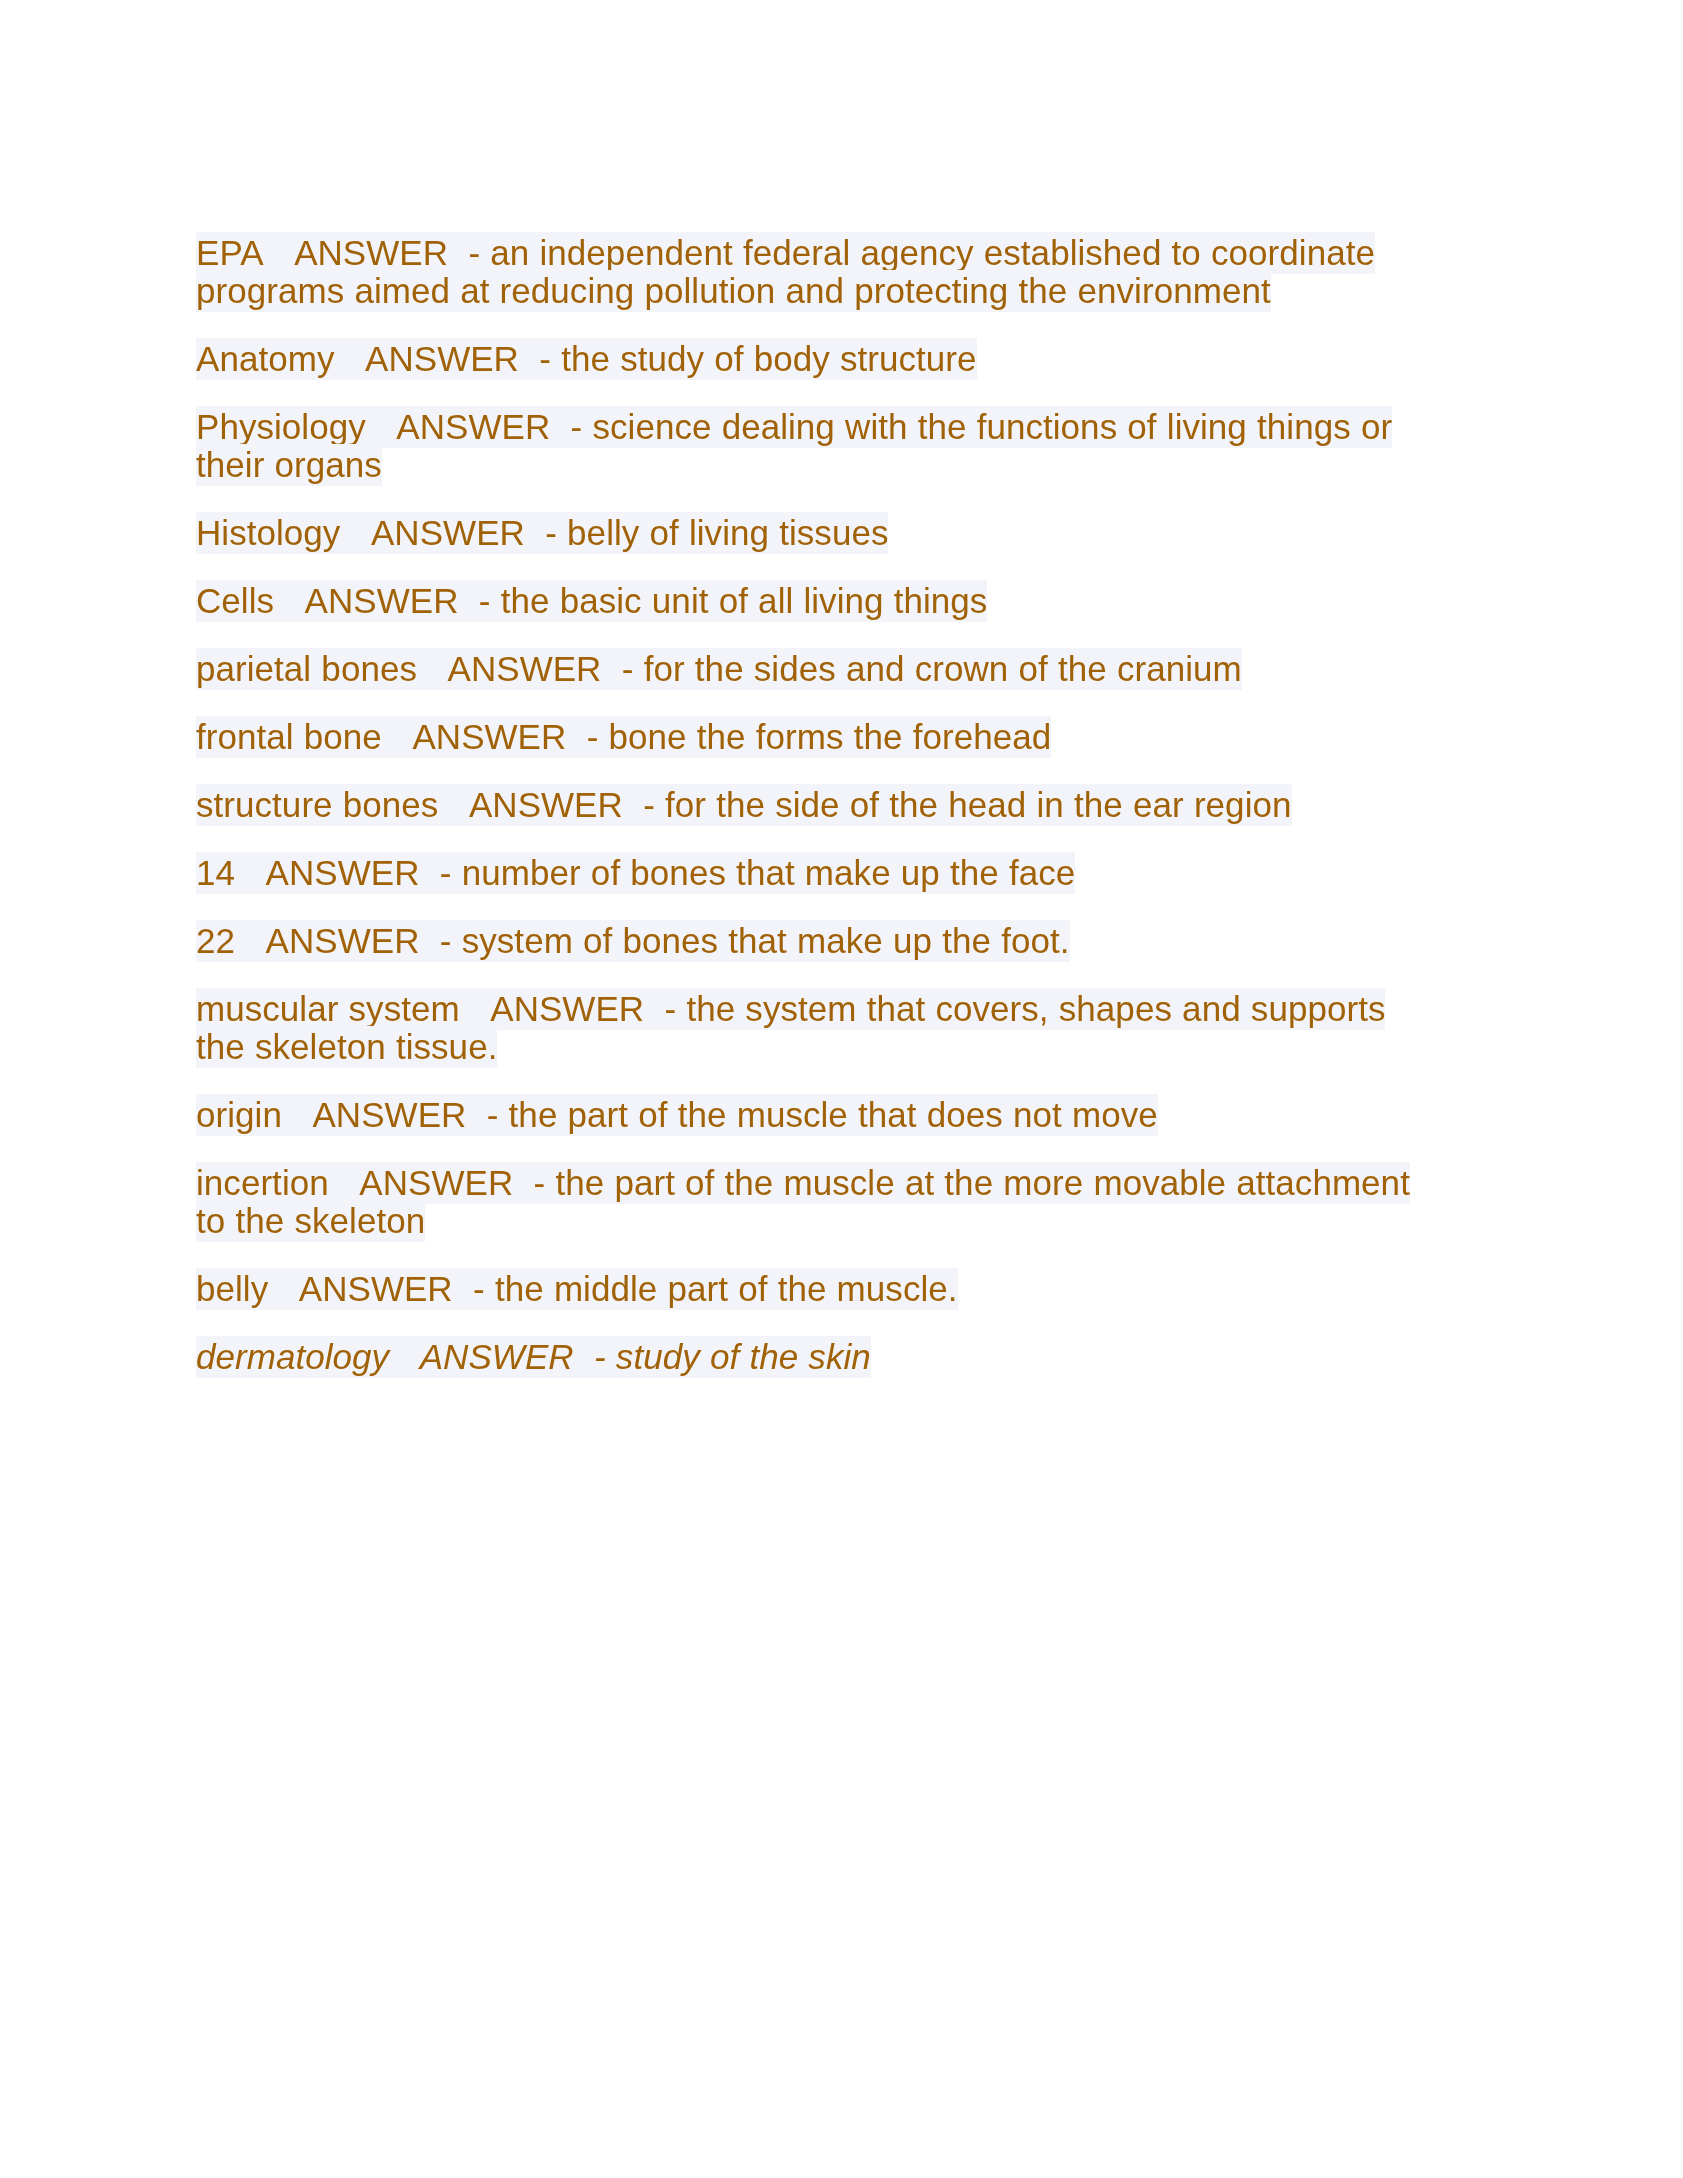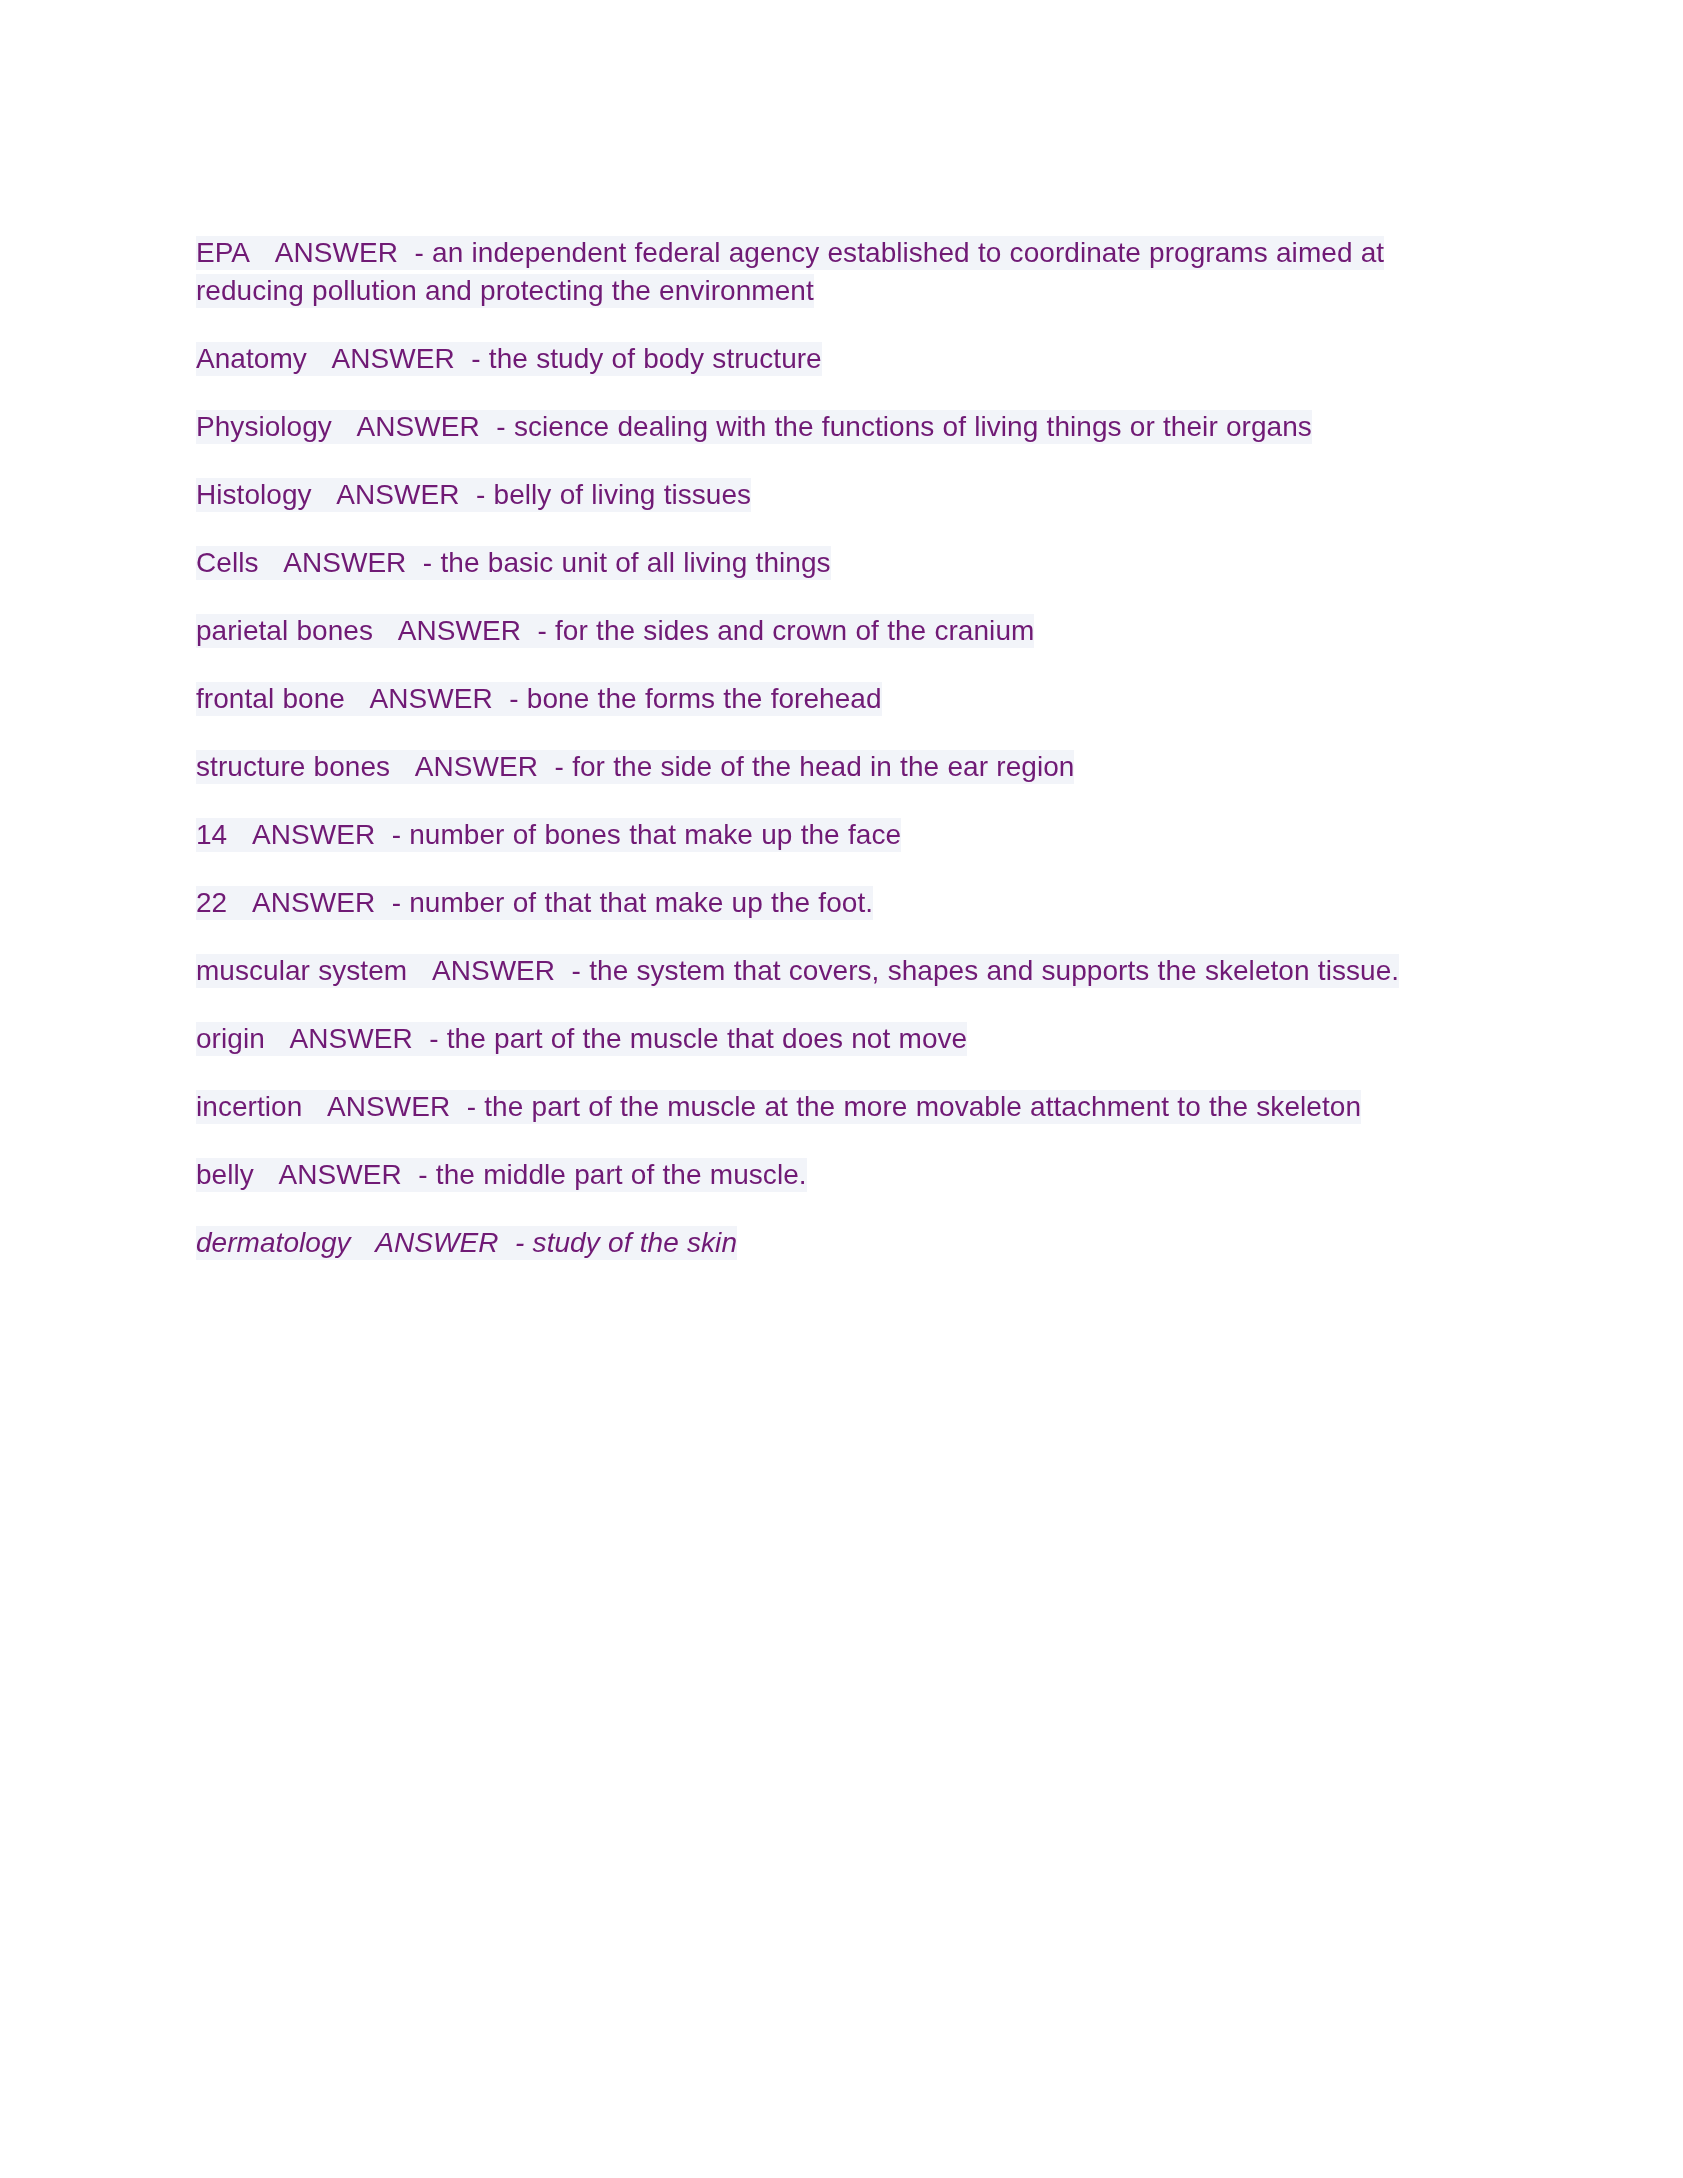--- a/index.html
+++ b/index.html
@@ -21,23 +21,23 @@
     background: #ffffff;
     box-sizing: border-box;
     padding: 234px 218px 0 196px;
   }
   .qa-list {
     display: block;
   }
   .qa-item {
     margin: 0 0 30px 0;
     padding: 0;
-    font-size: 28px;
+    font-size: 35px;
     line-height: 38px;
-    color: #701a75;
+    color: #a16207;
     max-width: 1233px;
     letter-spacing: 0.05px;
     word-spacing: 0.4px;
   }
   .qa-item:last-child {
     margin-bottom: 12px;
     font-style: italic;
   }
   .hl {
     background-color: #f2f4f9;
@@ -67,21 +67,21 @@
   <div class="qa-list" id="qa-list">
       <p class="qa-item"><span class="hl"><span class="term">EPA</span><span class="gap-wide">&nbsp;&nbsp;&nbsp;</span><span class="answer-tag">ANSWER</span><span class="gap-mid">&nbsp;&nbsp;</span><span class="definition">- an independent federal agency established to coordinate programs aimed at reducing pollution and protecting the environment</span></span></p>
       <p class="qa-item"><span class="hl"><span class="term">Anatomy</span><span class="gap-wide">&nbsp;&nbsp;&nbsp;</span><span class="answer-tag">ANSWER</span><span class="gap-mid">&nbsp;&nbsp;</span><span class="definition">- the study of body structure</span></span></p>
       <p class="qa-item"><span class="hl"><span class="term">Physiology</span><span class="gap-wide">&nbsp;&nbsp;&nbsp;</span><span class="answer-tag">ANSWER</span><span class="gap-mid">&nbsp;&nbsp;</span><span class="definition">- science dealing with the functions of living things or their organs</span></span></p>
       <p class="qa-item"><span class="hl"><span class="term">Histology</span><span class="gap-wide">&nbsp;&nbsp;&nbsp;</span><span class="answer-tag">ANSWER</span><span class="gap-mid">&nbsp;&nbsp;</span><span class="definition">- belly of living tissues</span></span></p>
       <p class="qa-item"><span class="hl"><span class="term">Cells</span><span class="gap-wide">&nbsp;&nbsp;&nbsp;</span><span class="answer-tag">ANSWER</span><span class="gap-mid">&nbsp;&nbsp;</span><span class="definition">- the basic unit of all living things</span></span></p>
       <p class="qa-item"><span class="hl"><span class="term">parietal bones</span><span class="gap-wide">&nbsp;&nbsp;&nbsp;</span><span class="answer-tag">ANSWER</span><span class="gap-mid">&nbsp;&nbsp;</span><span class="definition">- for the sides and crown of the cranium</span></span></p>
       <p class="qa-item"><span class="hl"><span class="term">frontal bone</span><span class="gap-wide">&nbsp;&nbsp;&nbsp;</span><span class="answer-tag">ANSWER</span><span class="gap-mid">&nbsp;&nbsp;</span><span class="definition">- bone the forms the forehead</span></span></p>
       <p class="qa-item"><span class="hl"><span class="term">structure bones</span><span class="gap-wide">&nbsp;&nbsp;&nbsp;</span><span class="answer-tag">ANSWER</span><span class="gap-mid">&nbsp;&nbsp;</span><span class="definition">- for the side of the head in the ear region</span></span></p>
       <p class="qa-item"><span class="hl"><span class="term">14</span><span class="gap-wide">&nbsp;&nbsp;&nbsp;</span><span class="answer-tag">ANSWER</span><span class="gap-mid">&nbsp;&nbsp;</span><span class="definition">- number of bones that make up the face</span></span></p>
-      <p class="qa-item"><span class="hl"><span class="term">22</span><span class="gap-wide">&nbsp;&nbsp;&nbsp;</span><span class="answer-tag">ANSWER</span><span class="gap-mid">&nbsp;&nbsp;</span><span class="definition">- number of that that make up the foot.</span></span></p>
+      <p class="qa-item"><span class="hl"><span class="term">22</span><span class="gap-wide">&nbsp;&nbsp;&nbsp;</span><span class="answer-tag">ANSWER</span><span class="gap-mid">&nbsp;&nbsp;</span><span class="definition">- system of bones that make up the foot.</span></span></p>
       <p class="qa-item"><span class="hl"><span class="term">muscular system</span><span class="gap-wide">&nbsp;&nbsp;&nbsp;</span><span class="answer-tag">ANSWER</span><span class="gap-mid">&nbsp;&nbsp;</span><span class="definition">- the system that covers, shapes and supports the skeleton tissue.</span></span></p>
       <p class="qa-item"><span class="hl"><span class="term">origin</span><span class="gap-wide">&nbsp;&nbsp;&nbsp;</span><span class="answer-tag">ANSWER</span><span class="gap-mid">&nbsp;&nbsp;</span><span class="definition">- the part of the muscle that does not move</span></span></p>
       <p class="qa-item"><span class="hl"><span class="term">incertion</span><span class="gap-wide">&nbsp;&nbsp;&nbsp;</span><span class="answer-tag">ANSWER</span><span class="gap-mid">&nbsp;&nbsp;</span><span class="definition">- the part of the muscle at the more movable attachment to the skeleton</span></span></p>
       <p class="qa-item"><span class="hl"><span class="term">belly</span><span class="gap-wide">&nbsp;&nbsp;&nbsp;</span><span class="answer-tag">ANSWER</span><span class="gap-mid">&nbsp;&nbsp;</span><span class="definition">- the middle part of the muscle.</span></span></p>
       <p class="qa-item"><span class="hl"><span class="term">dermatology</span><span class="gap-wide">&nbsp;&nbsp;&nbsp;</span><span class="answer-tag">ANSWER</span><span class="gap-mid">&nbsp;&nbsp;</span><span class="definition">- study of the skin</span></span></p>
     </div>
 </div>
 
 
 </body></html>

